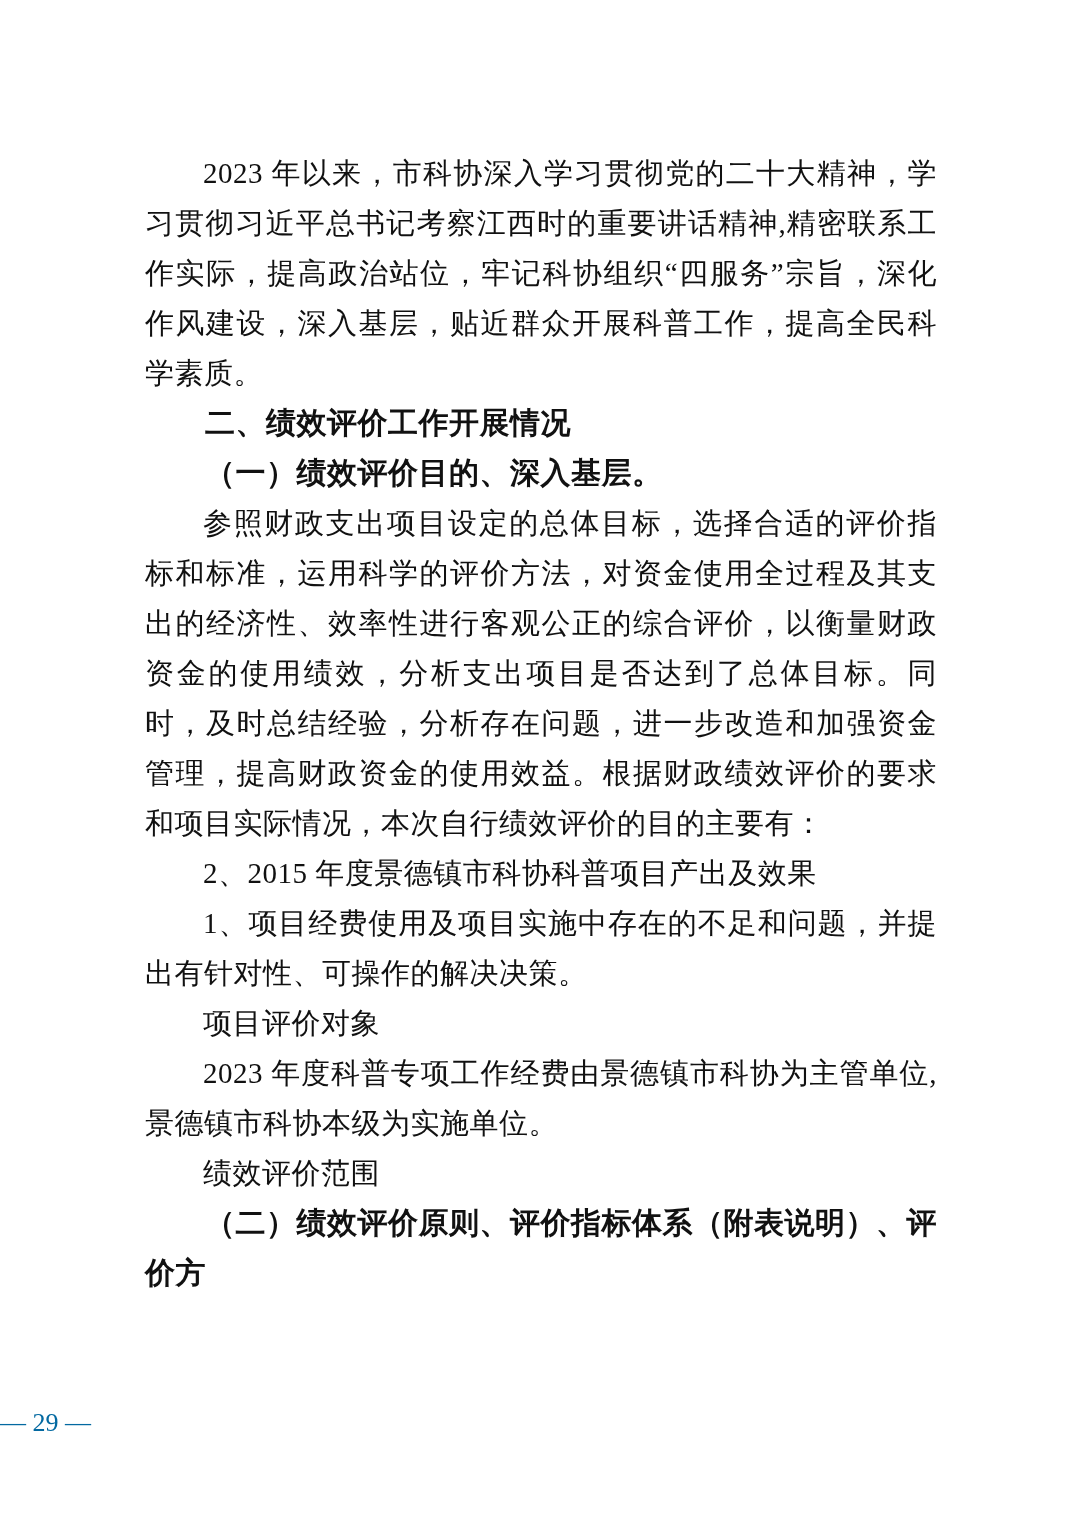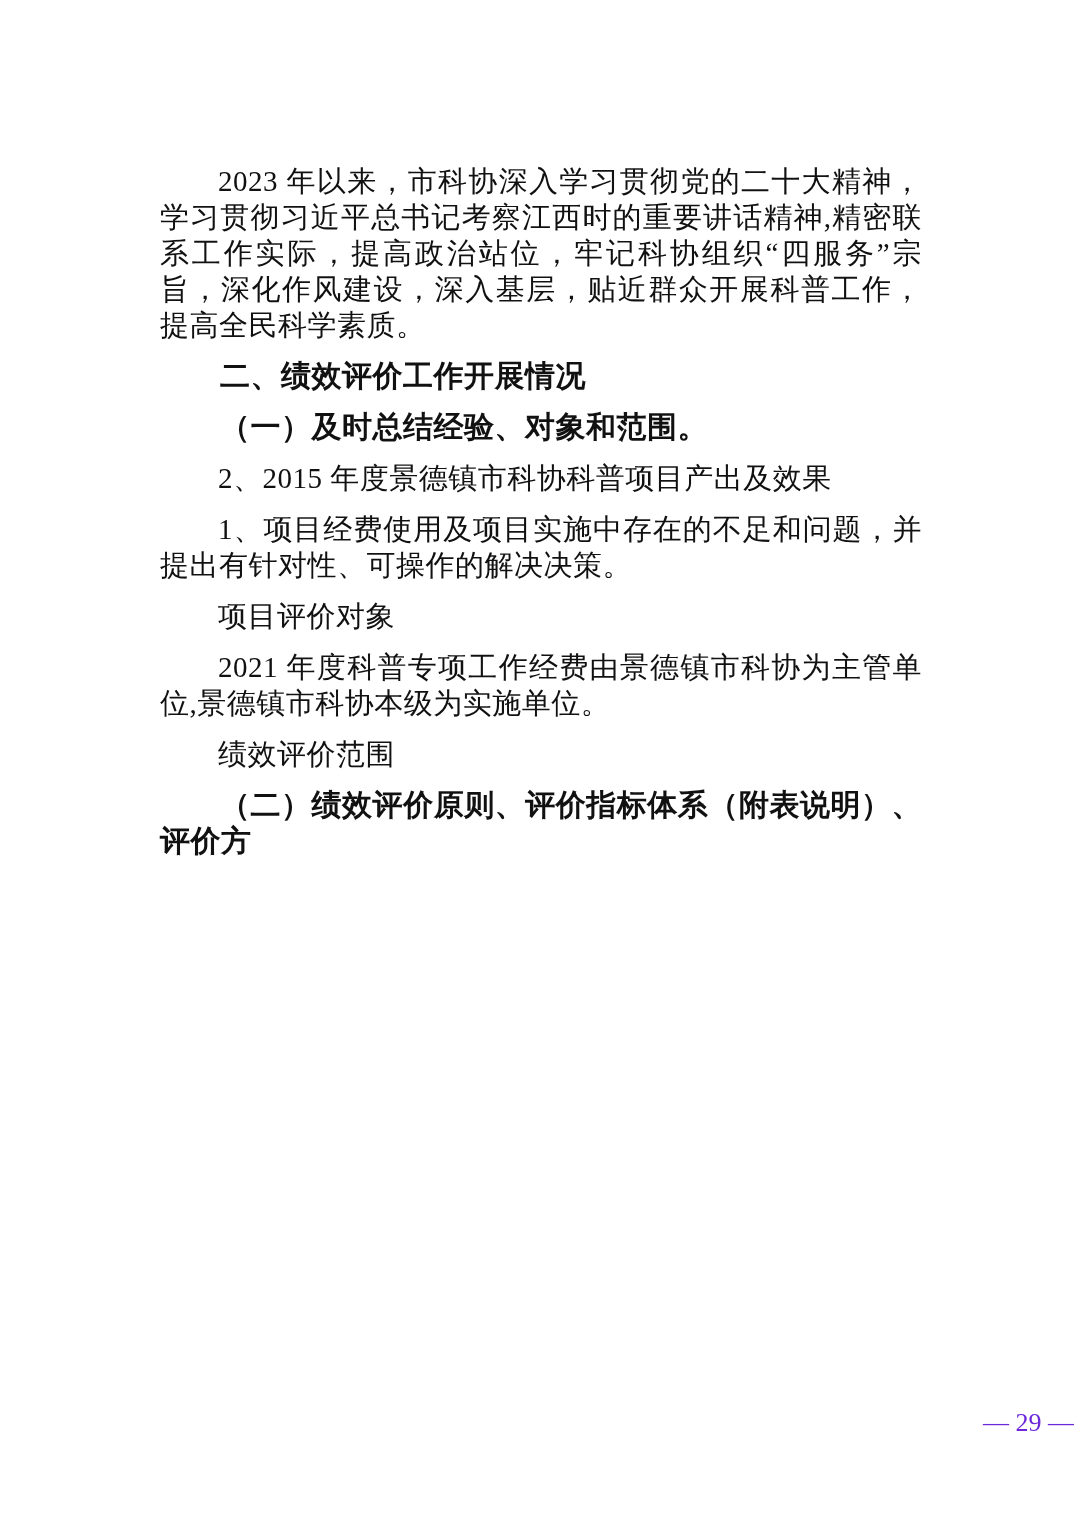--- a/index.html
+++ b/index.html
@@ -16,24 +16,24 @@
     font-family: "Liberation Serif", "DejaVu Serif", serif;
     color: #111111;
   }
   .content {
     position: absolute;
     top: 148px;
     left: 145px;
     width: 792px;
   }
   .content p {
-    margin: 15px;
+    margin: 0;
     padding: 0;
     font-size: 29px;
-    line-height: 36px;
+    line-height: 50px;
     text-align: justify;
     text-justify: inter-ideograph;
     letter-spacing: 0.5px;
     word-break: break-all;
   }
   p.body {
     text-indent: 2em;
     font-weight: normal;
   }
   p.h1 {
@@ -45,35 +45,36 @@
   p.h2 {
     text-indent: 2em;
     font-weight: bold;
     font-size: 30px;
   }
   .footer {
     position: absolute;
     left: 0;
     width: 100%;
     top: 1408px;
-    text-align: right;
+    text-align: left;
     font-size: 26px;
-    color: #6d28d9;
+    color: #0369a1;
     font-family: "Liberation Serif", "DejaVu Serif", serif;
   }
 </style>
 </head>
 <body>
 
 <div class="page">
   <div class="content">
     <p class="body">2023 年以来，市科协深入学习贯彻党的二十大精神，学习贯彻习近平总书记考察江西时的重要讲话精神,精密联系工作实际，提高政治站位，牢记科协组织“四服务”宗旨，深化作风建设，深入基层，贴近群众开展科普工作，提高全民科学素质。</p>
     <p class="h1">二、绩效评价工作开展情况</p>
-    <p class="h2">（一）及时总结经验、对象和范围。</p>
+    <p class="h2">（一）绩效评价目的、深入基层。</p>
+    <p class="body">参照财政支出项目设定的总体目标，选择合适的评价指标和标准，运用科学的评价方法，对资金使用全过程及其支出的经济性、效率性进行客观公正的综合评价，以衡量财政资金的使用绩效，分析支出项目是否达到了总体目标。同时，及时总结经验，分析存在问题，进一步改造和加强资金管理，提高财政资金的使用效益。根据财政绩效评价的要求和项目实际情况，本次自行绩效评价的目的主要有：</p>
     <p class="body">2、2015 年度景德镇市科协科普项目产出及效果</p>
     <p class="body">1、项目经费使用及项目实施中存在的不足和问题，并提出有针对性、可操作的解决决策。</p>
     <p class="body">项目评价对象</p>
-    <p class="body">2021 年度科普专项工作经费由景德镇市科协为主管单位,景德镇市科协本级为实施单位。</p>
+    <p class="body">2023 年度科普专项工作经费由景德镇市科协为主管单位,景德镇市科协本级为实施单位。</p>
     <p class="body">绩效评价范围</p>
     <p class="h2">（二）绩效评价原则、评价指标体系（附表说明）、评价方</p>
   </div>
   <div class="footer">— 29 —</div>
 </div>
 
 </body></html>

